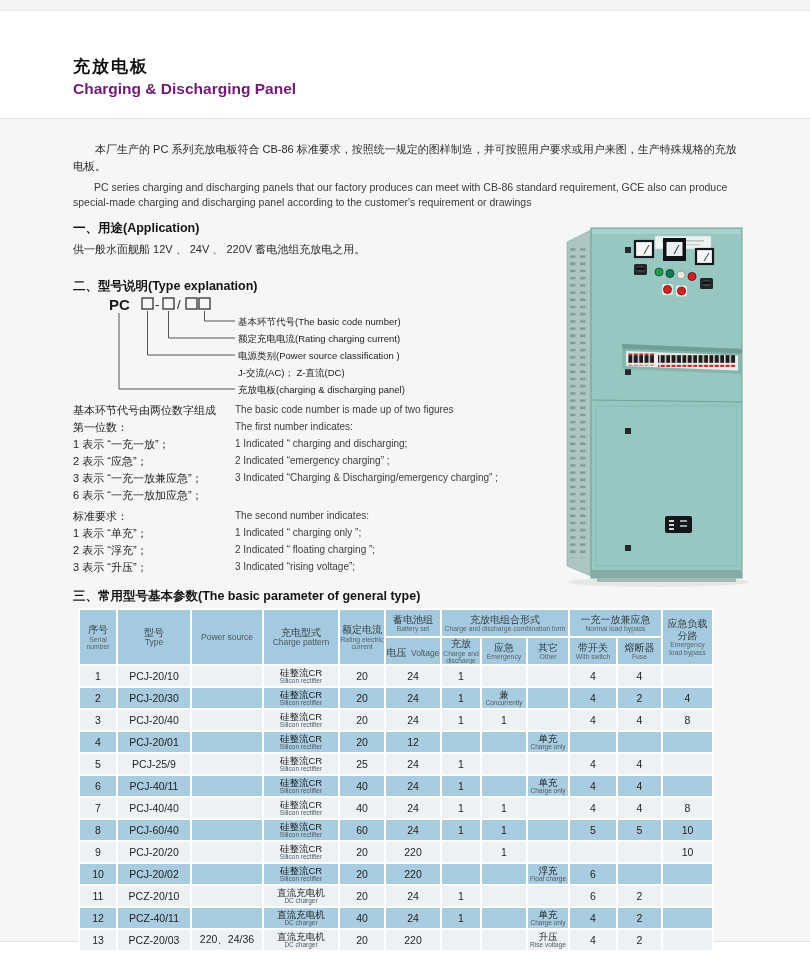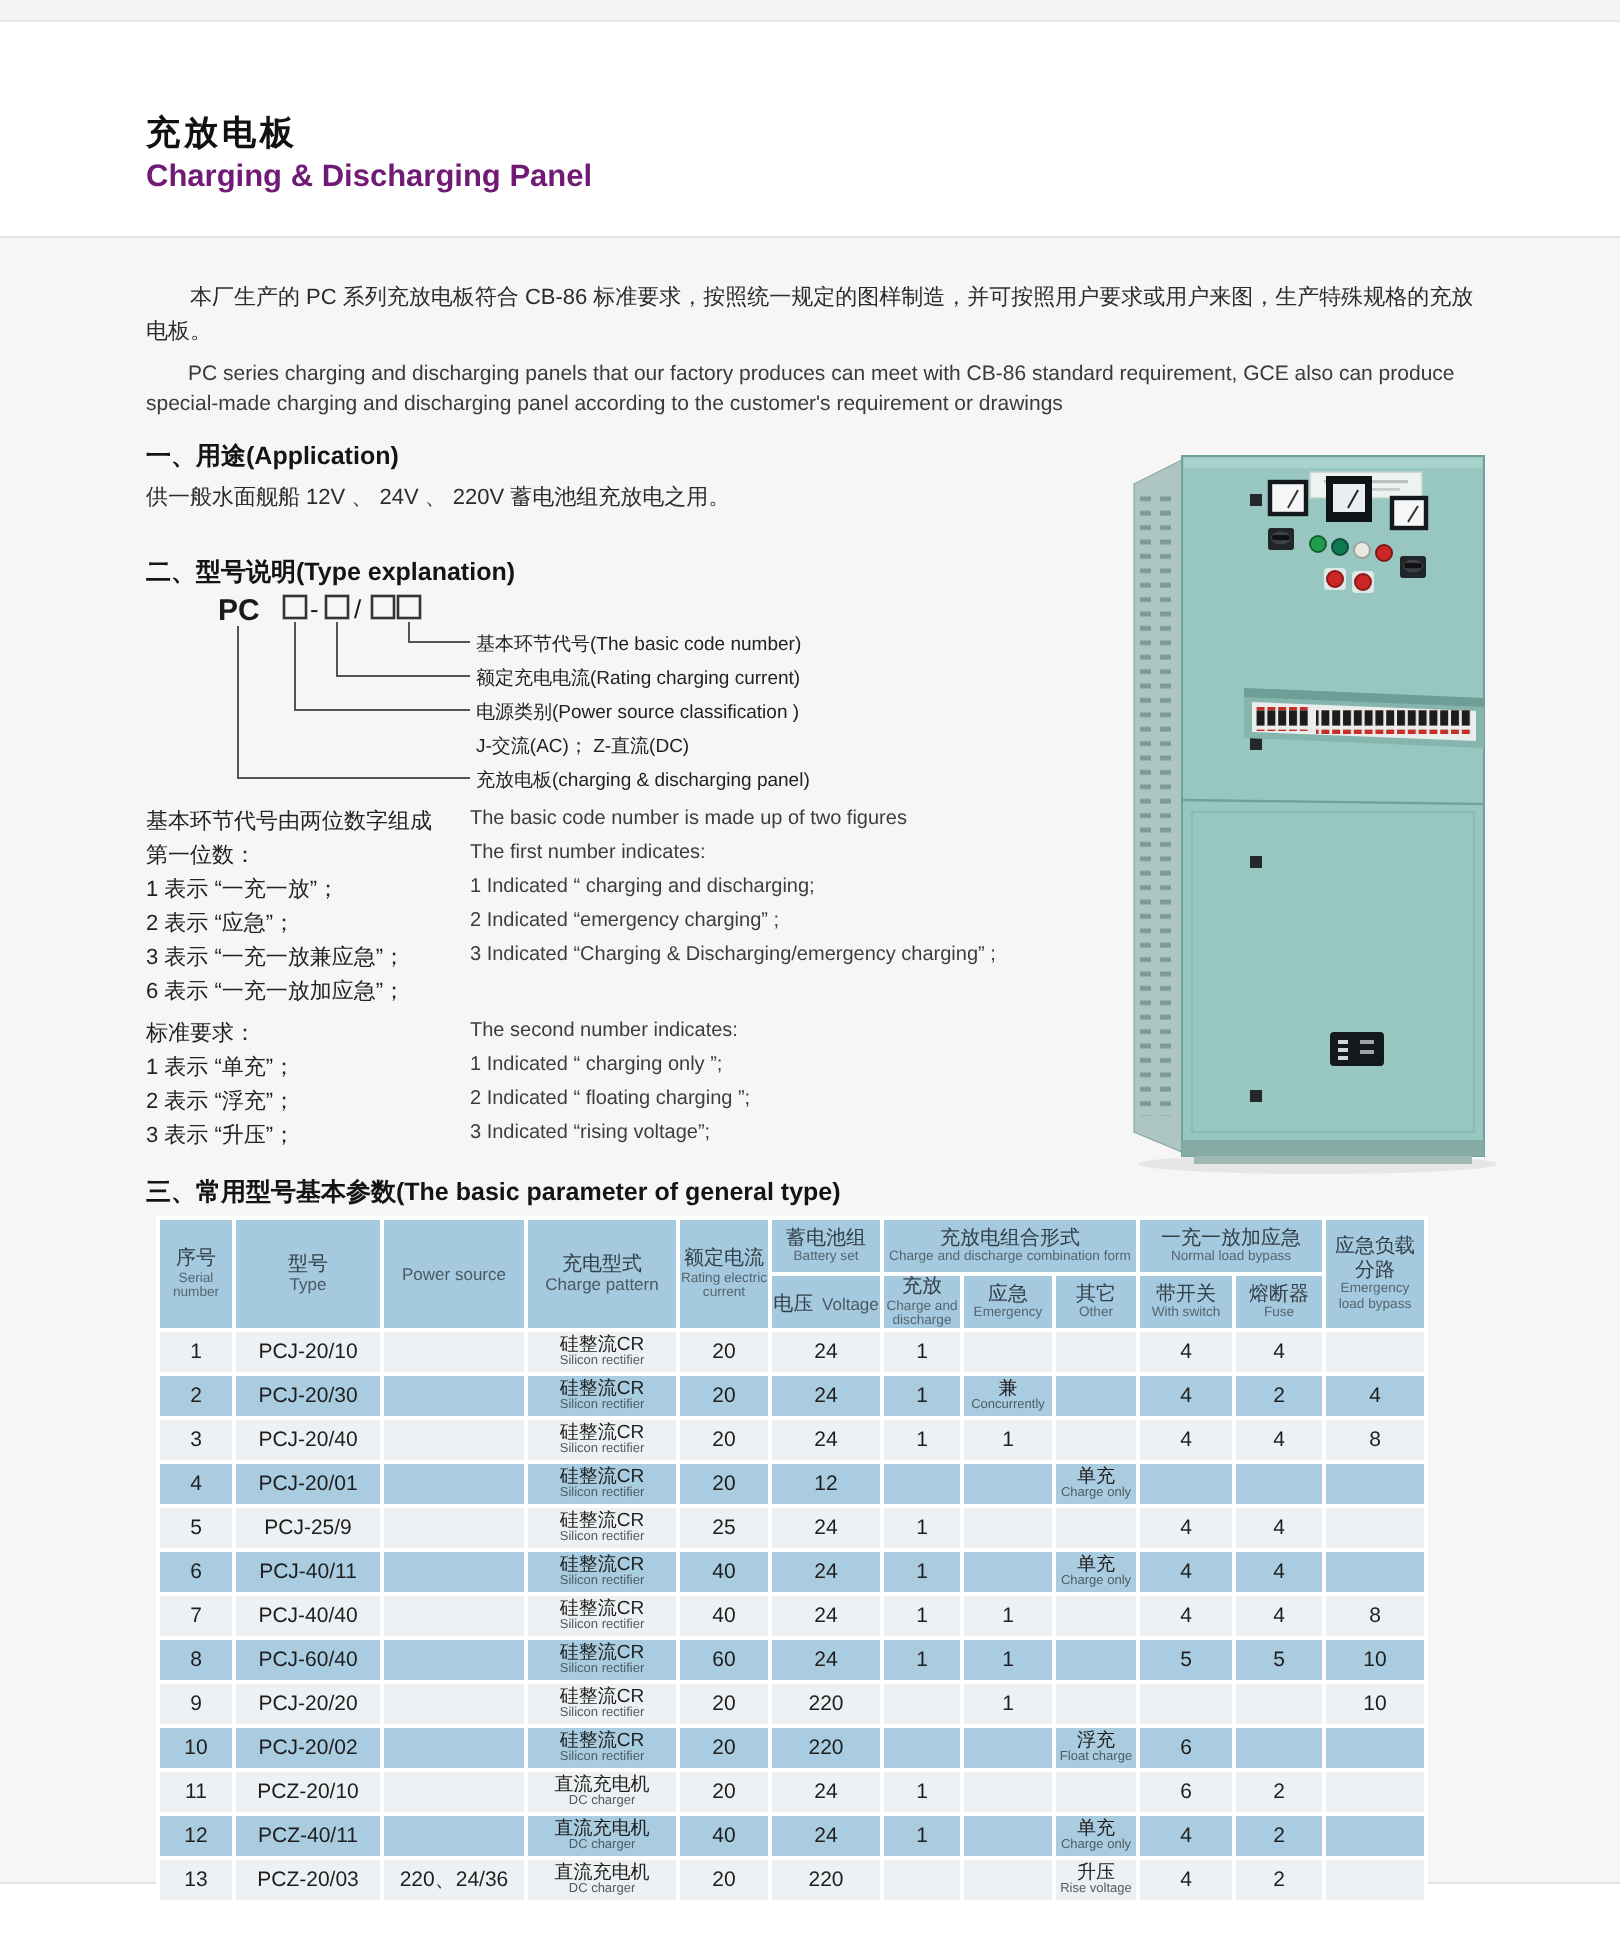--- a/index.html
+++ b/index.html
@@ -173,21 +173,21 @@
             </th>
           <th>
               <div class="hcn">蓄电池组</div>
               <div class="hen">Battery set</div>
             </th>
           <th colspan="3">
               <div class="hcn">充放电组合形式</div>
               <div class="hen">Charge and discharge combination form</div>
             </th>
           <th colspan="2">
-              <div class="hcn">一充一放加应急</div>
+              <div class="hcn">一充一放兼应急</div>
               <div class="hen">Normal load bypass</div>
             </th>
           <th rowspan="2">
               <div class="hcn">应急负载分路</div>
               <div class="hen">Emergency load bypass</div>
             </th>
         </tr>
         <tr class="hr2">
           <th><span class="hcn">电压</span> <span class="hen hen-md">Voltage</span></th>
           <th>

